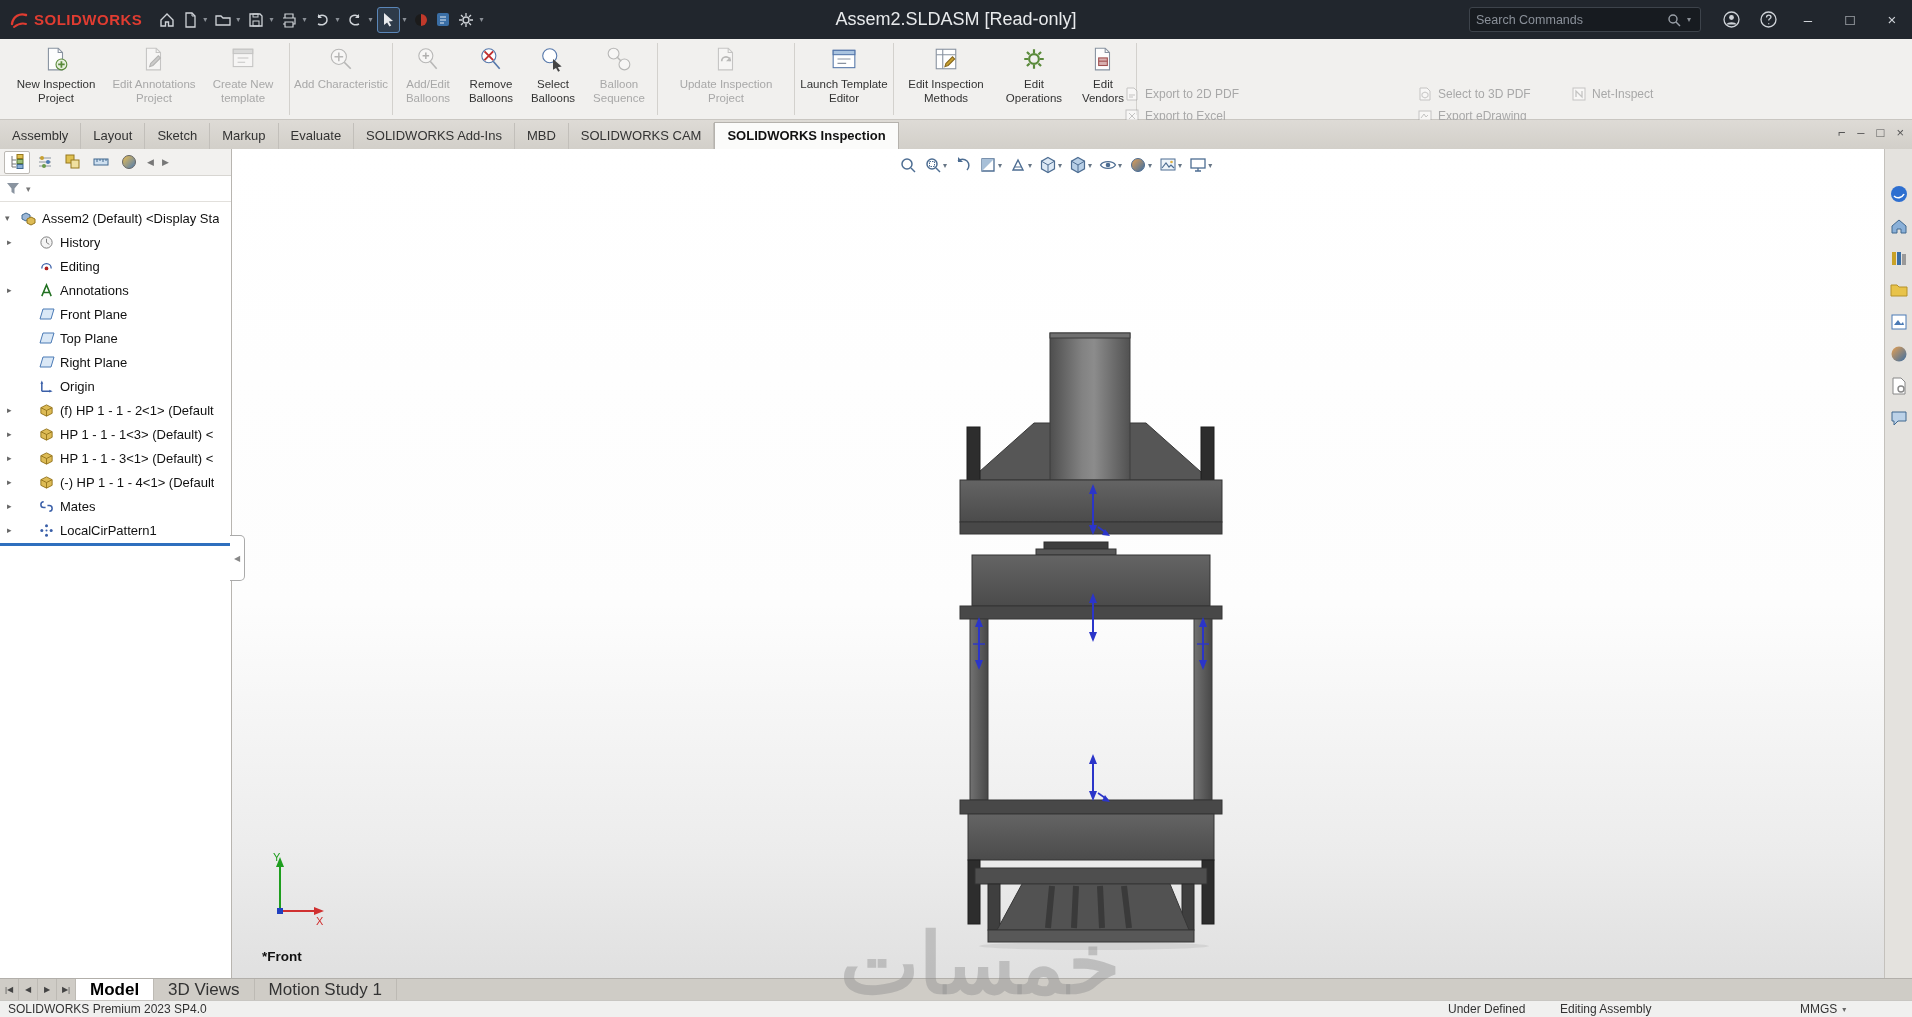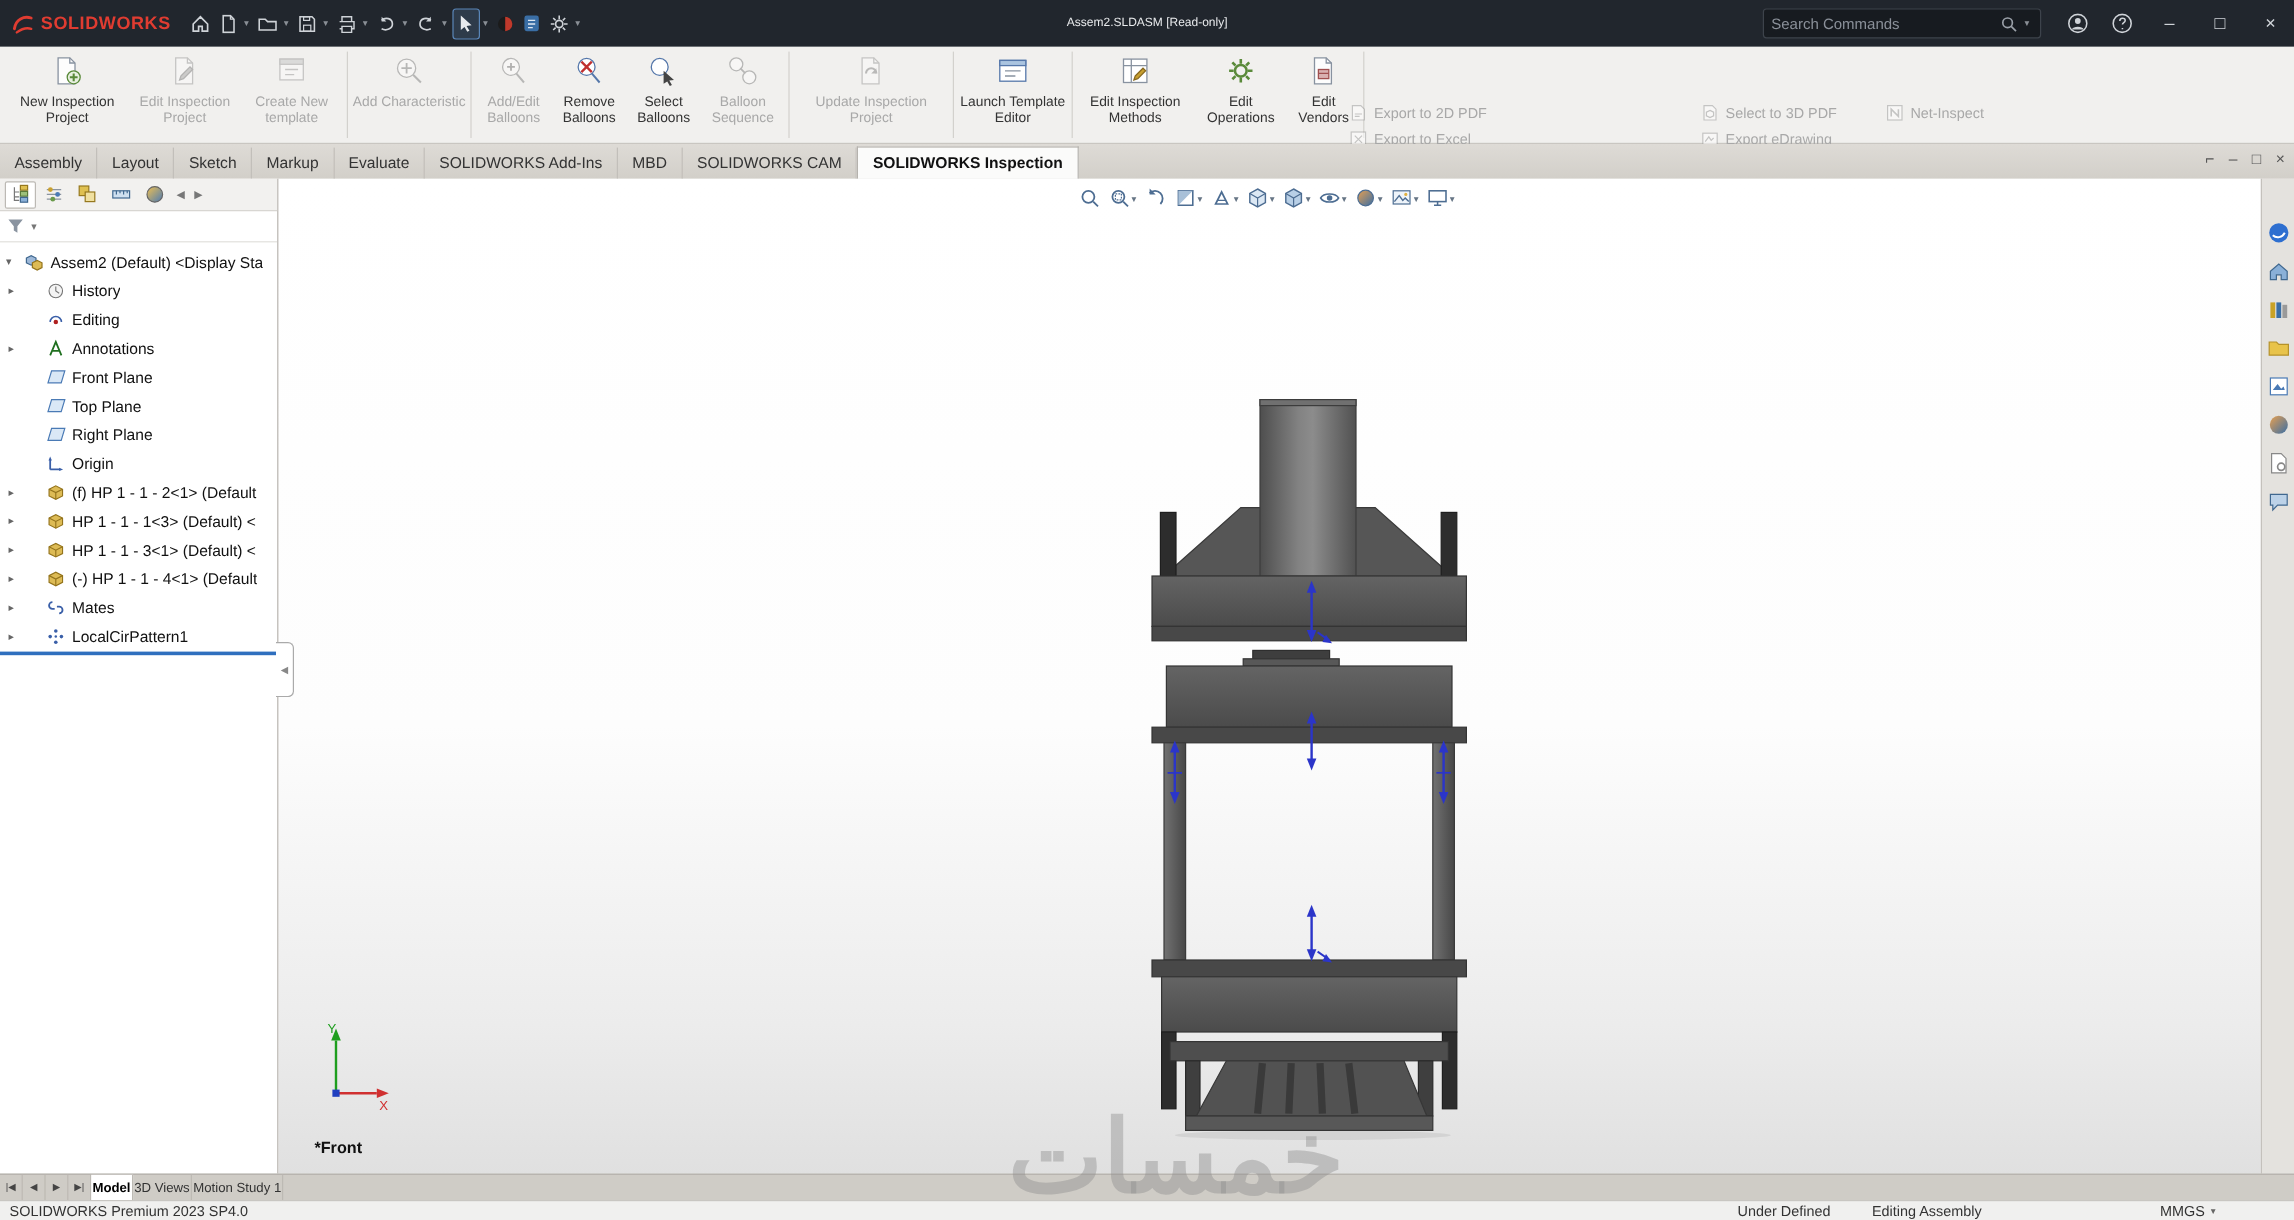--- a/index.html
+++ b/index.html
@@ -8,21 +8,21 @@
 
   
   .titlebar{position:absolute;left:0;top:0;width:1912px;height:39px;background:#21262d;display:flex;align-items:center;color:#cfd3d8}
   .logo{display:flex;align-items:center;gap:6px;padding:0 14px 0 10px}
   .logo-text{color:#e03c31;font-weight:bold;font-size:15px;letter-spacing:.5px}
   .qat{display:flex;align-items:center;gap:2px}
   .tb-btn{height:26px;display:flex;align-items:center;justify-content:center;padding:0 3px;border-radius:3px}
   .tb-btn svg{display:block}
   .tb-caret{font-size:8px;color:#8a8f96;margin:0 3px 0 0}
   .tb-sel{border:1px solid #5a86b8;background:#2e3b4a}
-  .win-title{position:absolute;left:0;right:0;text-align:center;font-size:10px;color:#e8eaec;pointer-events:none}
+  .win-title{position:absolute;left:0;right:0;text-align:center;font-size:18px;color:#e8eaec;pointer-events:none}
   .search-box{position:absolute;left:1469px;top:7px;width:232px;height:25px;background:#171b20;border:1px solid #3d434b;border-radius:3px;display:flex;align-items:center;padding:0 6px;gap:6px}
   .search-box input{flex:1;background:transparent;border:none;outline:none;color:#cfd3d8;font-size:12.5px;font-family:"Liberation Sans",sans-serif}
   .search-box input::placeholder{color:#8a9099}
   .tb-right{position:absolute;right:6px;top:0;height:39px;display:flex;align-items:center;gap:14px}
   .win-ctl{font-size:15px;color:#cfd3d8;width:28px;text-align:center}
 
   
   .ribbon{position:absolute;left:0;top:39px;width:1912px;height:81px;background:#f1f0ee;border-bottom:1px solid #c9c6c1}
   .ribbon-row{display:flex;align-items:flex-start;padding:2px 0 0 4px;height:80px}
   .rbtn{display:flex;flex-direction:column;align-items:center;padding-top:5px;height:76px;font-size:11.5px;color:#333;text-align:center;cursor:default}
@@ -70,21 +70,21 @@
   .task-pane{position:absolute;right:0;top:149px;width:28px;height:829px;background:#e4e2de;border-left:1px solid #c4c1bc;display:flex;flex-direction:column;align-items:center;padding-top:34px;gap:10px}
   .tp-icon{width:22px;height:22px;display:flex;align-items:center;justify-content:center}
 
   
   .view-label{position:absolute;left:30px;top:800px;font-size:13.5px;color:#111;font-weight:bold}
   .watermark{position:absolute;left:840px;top:922px;font-size:84px;font-weight:bold;color:rgba(140,140,140,.42);z-index:40;pointer-events:none;line-height:1}
 
   
   .bottom-bar{position:absolute;left:0;top:978px;width:1912px;height:22px;background:#cfccc6;border-top:1px solid #b2afaa;display:flex;align-items:stretch}
   .navbtn{width:19px;display:flex;align-items:center;justify-content:center;font-size:8px;color:#444;border-right:1px solid #bdbab4}
-  .btab{padding:3px 1px;font-size:11px;color:#333;display:flex;align-items:center;border-right:1px solid #bdbab4}
+  .btab{padding:3px 14px;font-size:17px;color:#333;display:flex;align-items:center;border-right:1px solid #bdbab4}
   .btab.active{background:#fff;font-weight:bold;color:#000}
 
   
   .status-bar{position:absolute;left:0;top:1000px;width:1912px;height:17px;background:#f0f0ef;border-top:1px solid #c8c6c2;font-size:12px;color:#333}
   .sb-left{position:absolute;left:8px;top:1px}
   .sb-state{position:absolute;left:1448px;top:1px}
   .sb-mode{position:absolute;left:1560px;top:1px}
   .sb-units{position:absolute;left:1800px;top:1px;display:flex;gap:5px;align-items:center}
   .sb-caret{font-size:8px;color:#666}
 </style>
@@ -211,21 +211,21 @@
             <path d="M17 14v6M14 17h6" stroke="#5a8a3a" stroke-width="1.6"></path>
           </svg></span>
       <span class="rlabel">New Inspection Project</span>
     </div>
     <div class="rbtn disabled" style="width:92px">
       <span><svg width="26" height="26" viewBox="0 0 24 24">
             <path d="M5 2h9l4 4v16H5z" fill="#fdfdfd" stroke="#8892a0"></path>
             <path d="M14 2v4h4" fill="none" stroke="#8892a0"></path>
             <path d="M9 16l7-7 2 2-7 7-3 1z" fill="#c8a030" stroke="#8a6a20"></path>
           </svg></span>
-      <span class="rlabel">Edit Inspection Project</span>
+      <span class="rlabel">Edit Annotations Project</span>
     </div>
     <div class="rbtn disabled" style="width:86px">
       <span><svg width="26" height="26" viewBox="0 0 24 24">
             <rect x="3" y="3" width="18" height="16" fill="#fdfdfd" stroke="#8892a0"></rect>
             <rect x="3" y="3" width="18" height="4" fill="#aac4e0" stroke="#8892a0"></rect>
             <path d="M7 11h10M7 15h7" stroke="#8892a0"></path>
           </svg></span>
       <span class="rlabel">Create New template</span>
     </div>
     <div class="rsep"></div>

